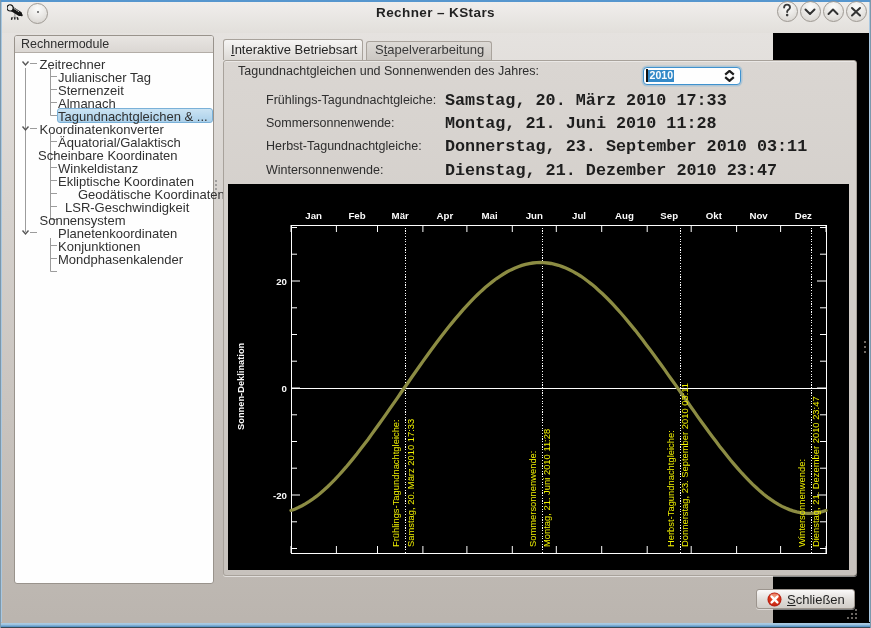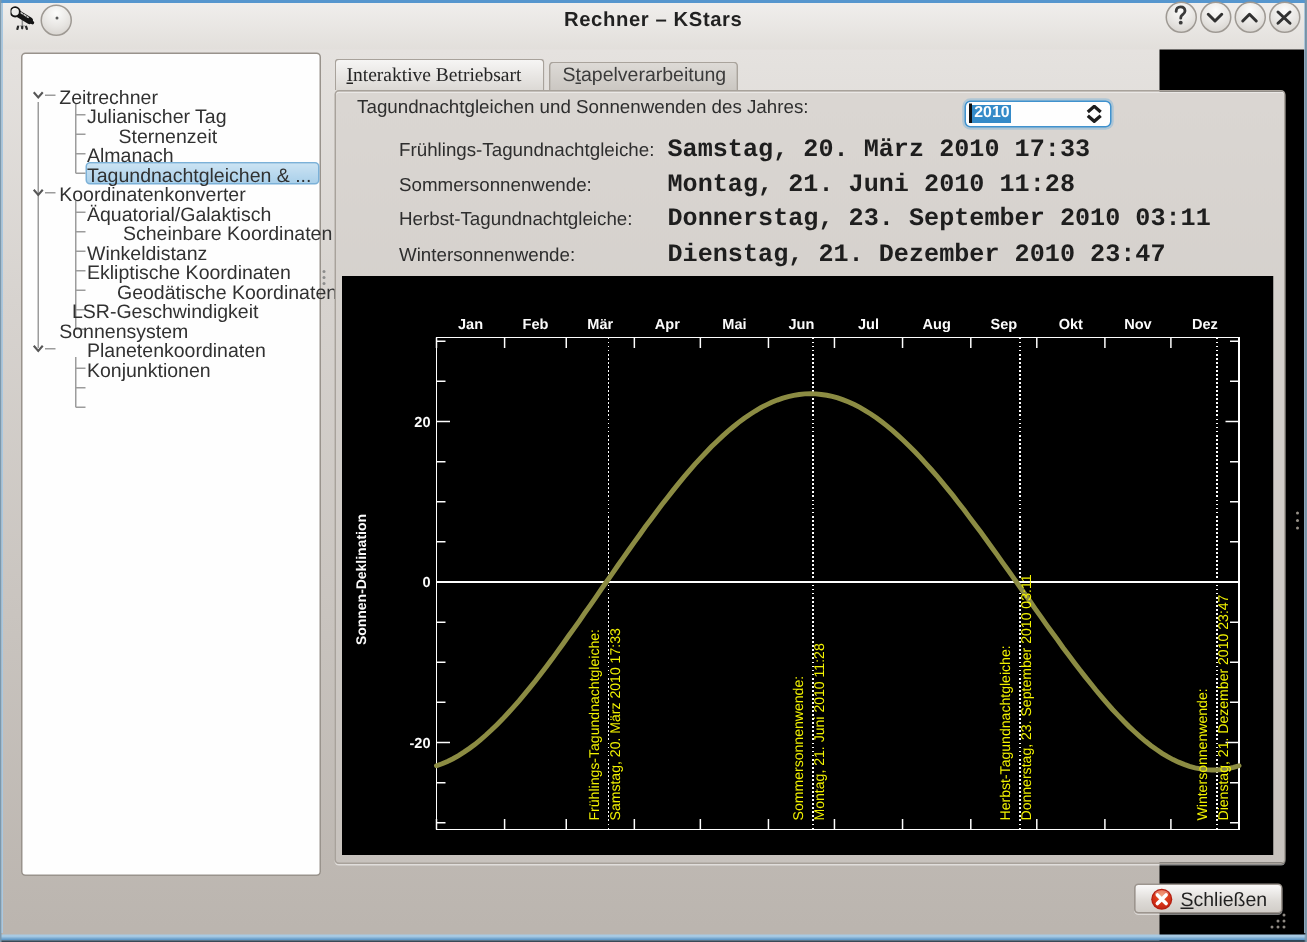--- a/index.html
+++ b/index.html
@@ -58,20 +58,21 @@
   <div class="abs circbtn" style="left:846px;top:1px;"></div>
   <svg class="abs" id="btnglyphs" style="left:777px;top:1px" width="94" height="21" viewBox="0 0 94 21">
 <path d="M7.1 6.6 C7.1 4.7 8.3 3.6 10 3.6 C11.8 3.6 13 4.7 13 6.4 C13 7.9 11.7 8.5 11 9.1 C10.3 9.6 10.15 10.1 10.15 11.1" fill="none" stroke="#3c3c3c" stroke-width="1.9" stroke-linecap="round"></path>
       <circle cx="10.15" cy="14.1" r="1.3" fill="#3c3c3c"></circle>
 <path d="M28.5 8.5 L33 13 L37.5 8.5" fill="none" stroke="#333" stroke-width="2" stroke-linecap="round" stroke-linejoin="round"></path>
 <path d="M51.5 13 L56 8.5 L60.5 13" fill="none" stroke="#333" stroke-width="2" stroke-linecap="round" stroke-linejoin="round"></path>
 <path d="M75 7 L83 14.5 M83 7 L75 14.5" fill="none" stroke="#333" stroke-width="2" stroke-linecap="round"></path>
 </svg>
 
   <div class="abs" id="tree"></div>
+  <div class="abs" id="treehdr">Rechnermodule</div>
   <div class="abs" id="sel"></div>
   <svg class="abs" id="treeguides" style="left:14px;top:53px" width="200" height="240" viewBox="0 0 200 240">
 <line x1="11.5" y1="15" x2="11.5" y2="179" stroke="#9d9d9d" stroke-width="1"></line>
 <line x1="16" y1="10.5" x2="23" y2="10.5" stroke="#9d9d9d" stroke-width="1"></line>
 <path d="M8.5 8.5 L11.5 12 L14.5 8.5" fill="none" stroke="#585858" stroke-width="1.4"></path>
 <line x1="16" y1="75.5" x2="23" y2="75.5" stroke="#9d9d9d" stroke-width="1"></line>
 <path d="M8.5 73.5 L11.5 77 L14.5 73.5" fill="none" stroke="#585858" stroke-width="1.4"></path>
 <line x1="16" y1="179.5" x2="23" y2="179.5" stroke="#9d9d9d" stroke-width="1"></line>
 <path d="M8.5 177.5 L11.5 181 L14.5 177.5" fill="none" stroke="#585858" stroke-width="1.4"></path>
 <line x1="36.5" y1="16" x2="36.5" y2="62.5" stroke="#9d9d9d" stroke-width="1"></line>
@@ -88,45 +89,46 @@
 <line x1="36.5" y1="153.5" x2="43" y2="153.5" stroke="#9d9d9d" stroke-width="1"></line>
 <line x1="36.5" y1="166.5" x2="43" y2="166.5" stroke="#9d9d9d" stroke-width="1"></line>
 <line x1="36.5" y1="185" x2="36.5" y2="218.5" stroke="#9d9d9d" stroke-width="1"></line>
 <line x1="36.5" y1="192.5" x2="43" y2="192.5" stroke="#9d9d9d" stroke-width="1"></line>
 <line x1="36.5" y1="205.5" x2="43" y2="205.5" stroke="#9d9d9d" stroke-width="1"></line>
 <line x1="36.5" y1="218.5" x2="43" y2="218.5" stroke="#9d9d9d" stroke-width="1"></line>
 </svg>
   <div class="abs" id="treerows" style="left:14px;top:57.6px;width:198px;">
       <div class="trow" style="padding-left:25.5px">Zeitrechner</div>
       <div class="trow" style="padding-left:44px">Julianischer Tag</div>
-      <div class="trow" style="padding-left:65px">Sternenzeit</div>
+      <div class="trow" style="padding-left:44px">Sternenzeit</div>
       <div class="trow" style="padding-left:44px">Almanach</div>
       <div class="trow" style="padding-left:44px">Tagundnachtgleichen &amp; ...</div>
       <div class="trow" style="padding-left:25.5px">Koordinatenkonverter</div>
       <div class="trow" style="padding-left:44px">Äquatorial/Galaktisch</div>
-      <div class="trow" style="padding-left:68px">Scheinbare Koordinaten</div>
+      <div class="trow" style="padding-left:24px">Scheinbare Koordinaten</div>
       <div class="trow" style="padding-left:44px">Winkeldistanz</div>
       <div class="trow" style="padding-left:44px">Ekliptische Koordinaten</div>
       <div class="trow" style="padding-left:64px">Geodätische Koordinaten</div>
-      <div class="trow" style="padding-left:34px">LSR-Geschwindigkeit</div>
+      <div class="trow" style="padding-left:51px">LSR-Geschwindigkeit</div>
       <div class="trow" style="padding-left:25.5px">Sonnensystem</div>
       <div class="trow" style="padding-left:44px">Planetenkoordinaten</div>
       <div class="trow" style="padding-left:44px">Konjunktionen</div>
+      <div class="trow" style="padding-left:44px">Mondphasenkalender</div>
     </div>
 
   <svg class="abs" style="left:214px;top:178px" width="6" height="14" viewBox="0 0 6 14">
     <circle cx="2" cy="3" r="1" fill="#8d8d8d"></circle>
       <circle cx="2" cy="7" r="1" fill="#8d8d8d"></circle>
       <circle cx="2" cy="11" r="1" fill="#8d8d8d"></circle>
   </svg>
 
   <div class="abs" id="pane"></div>
   <div class="abs" id="tab1"></div>
   <div class="abs" id="tab2"></div>
-  <div class="abs tabtxt" style="left:231px;top:41.6px;font-family:Liberation Serif, serif;"><span class="u">I</span>nteraktive Betriebsart</div>
+  <div class="abs tabtxt" style="left:231px;top:41.6px;"><span class="u">I</span>nteraktive Betriebsart</div>
   <div class="abs tabtxt" style="left:375px;top:41.6px;color:rgba(58,58,58,.99);">S<span class="u">t</span>apelverarbeitung</div>
 
   <div class="abs flabel" style="right:234px;top:64.2px;">Tagundnachtgleichen und Sonnenwenden des Jahres:</div>
   <div class="abs" id="spin"></div>
   <div class="abs" style="left:647px;top:70px;width:27px;height:12px;background:#358bc9;"></div>
   <div class="abs" style="left:646px;top:69px;width:1.5px;height:13px;background:#111;"></div>
   <div class="abs" style="left:649.5px;top:69px;font-size:10.6px;font-weight:bold;color:rgba(255,255,255,.99);letter-spacing:0;">2010</div>
   <svg class="abs" style="left:723px;top:70px" width="13" height="12" viewBox="0 0 13 12">
     <path d="M2.2 4.6 L6.5 0.9 L10.8 4.6" fill="none" stroke="#1e1e1e" stroke-width="2.2" stroke-linejoin="miter"></path>
     <path d="M2.2 7.2 L6.5 10.9 L10.8 7.2" fill="none" stroke="#1e1e1e" stroke-width="2.2" stroke-linejoin="miter"></path>

